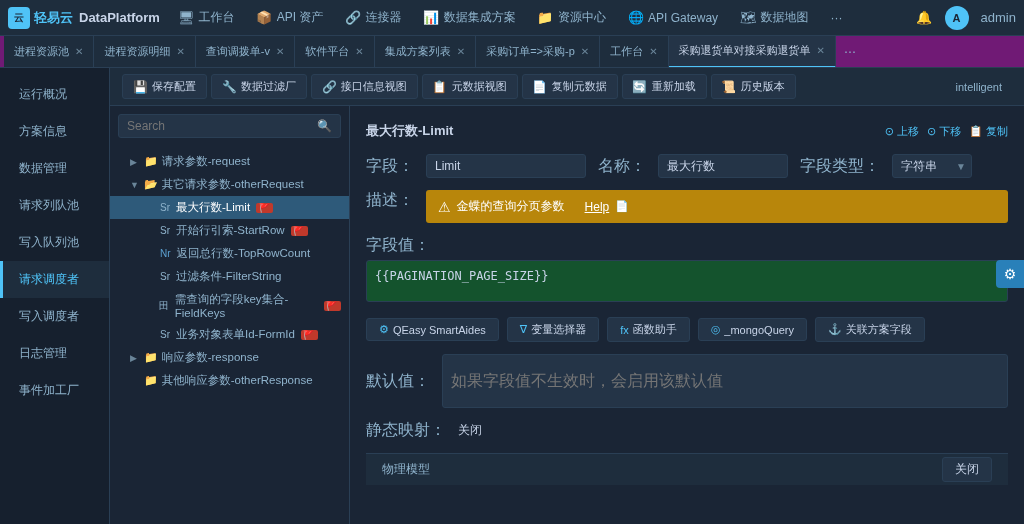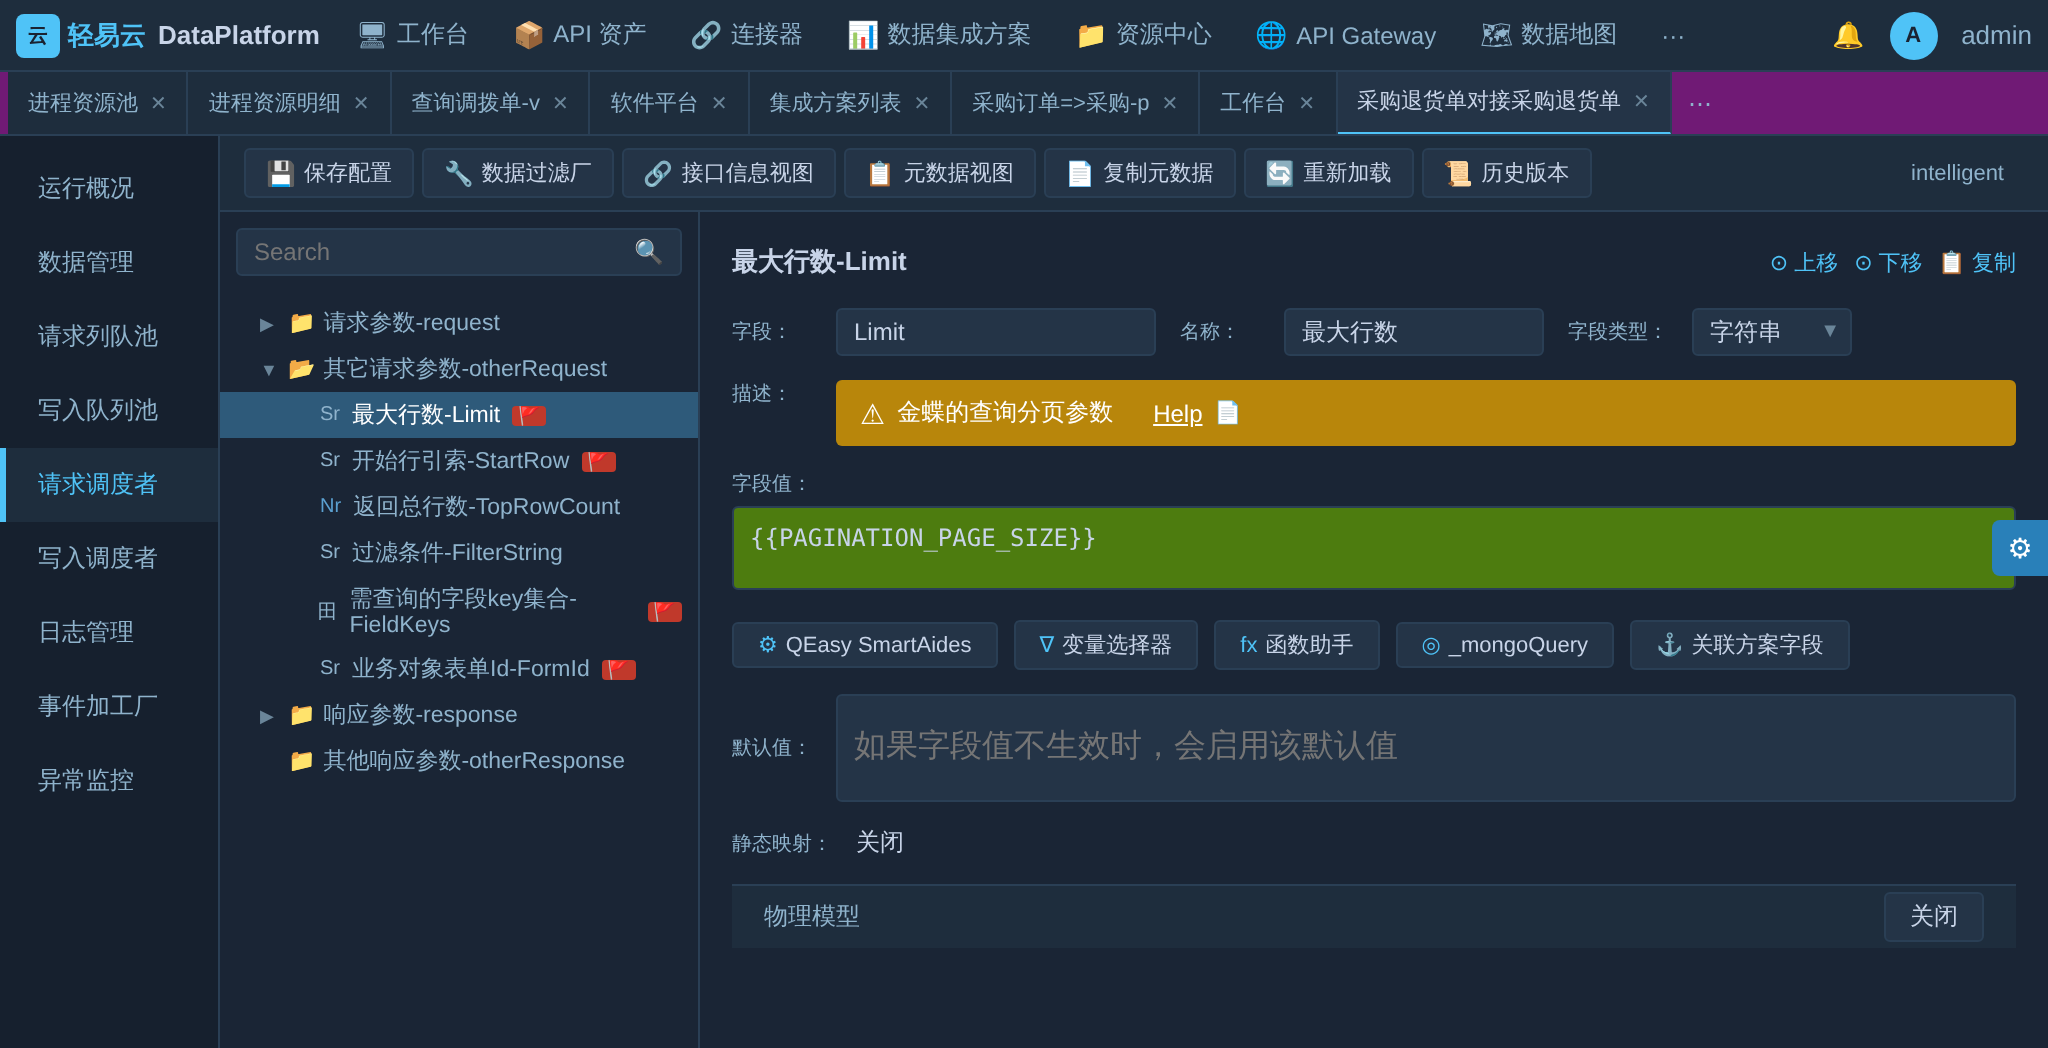--- a/index.html
+++ b/index.html
@@ -286,21 +286,21 @@
 
     
     .form-row {
       display: flex;
       align-items: center;
       gap: 12px;
       margin-bottom: 12px;
     }
     .form-label {
       color: #8fb3cc;
-      font-size: 10px;
+      font-size: 16px;
       min-width: 40px;
     }
     .form-input {
       background: #243447;
       border: 1px solid #2a3f55;
       border-radius: 3px;
       padding: 4px 8px;
       color: #c8d4e8;
       font-size: 12px;
       outline: none;
@@ -358,21 +358,21 @@
       text-decoration: underline;
       cursor: pointer;
     }
 
     
     .value-row {
       margin-bottom: 12px;
     }
     .value-textarea {
       width: 100%;
-      background: #4d7c0f;
+      background: #14532d;
       border: 1px solid #2a3f55;
       border-radius: 3px;
       padding: 8px;
       color: #c8d4e8;
       font-size: 12px;
       outline: none;
       resize: none;
       height: 42px;
       font-family: monospace;
     }
@@ -558,42 +558,42 @@
   <div class="tab-more">⋯</div>
 </div>
 
 <div class="main-layout">
 
   <div class="left-sidebar">
     <div class="sidebar-item">
       <span>运行概况</span>
     </div>
     <div class="sidebar-item">
+      <span>方案信息</span>
+    </div>
+    <div class="sidebar-item">
       <span>数据管理</span>
     </div>
     <div class="sidebar-item">
       <span>请求列队池</span>
     </div>
     <div class="sidebar-item">
       <span>写入队列池</span>
     </div>
     <div class="sidebar-item active">
       <span>请求调度者</span>
     </div>
     <div class="sidebar-item">
       <span>写入调度者</span>
     </div>
     <div class="sidebar-item">
       <span>日志管理</span>
     </div>
     <div class="sidebar-item">
       <span>事件加工厂</span>
-    </div>
-    <div class="sidebar-item">
-      <span>异常监控</span>
     </div>
   </div>
 
   <div class="content-area">
 
     <div class="toolbar">
       <div class="toolbar-btn">
         <span class="toolbar-btn-icon">💾</span>
         <span>保存配置</span>
       </div>

